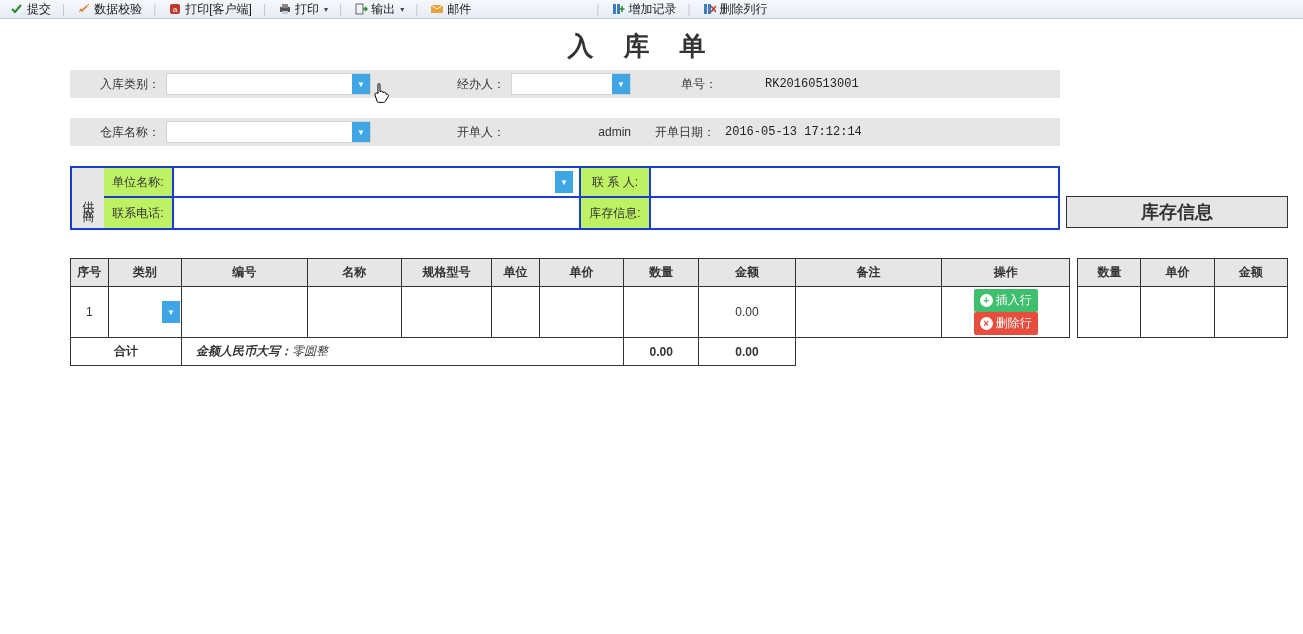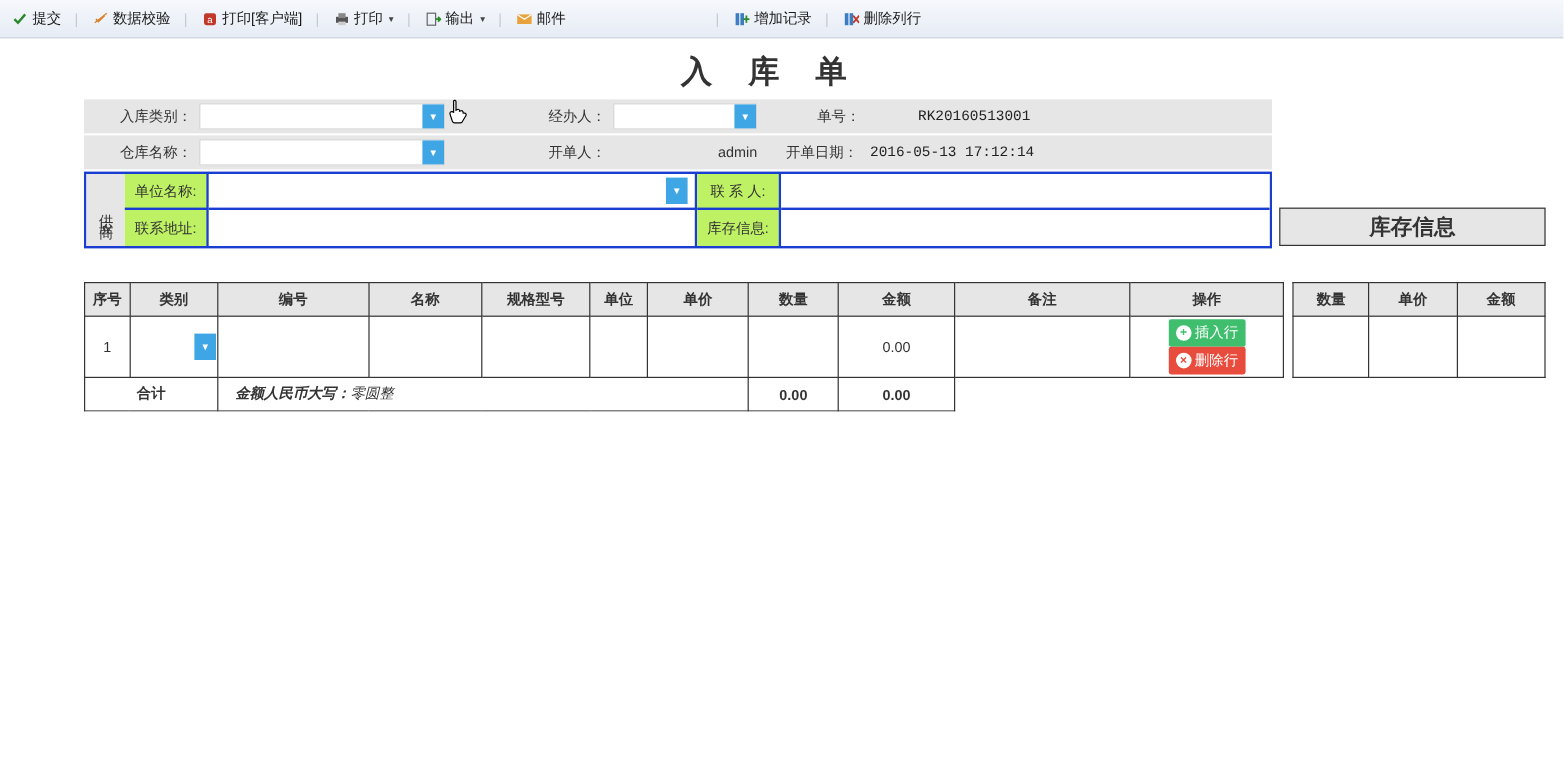--- a/index.html
+++ b/index.html
@@ -8,21 +8,21 @@
     padding: 0;
     font-family: "Microsoft YaHei", SimSun, Arial, sans-serif;
     font-size: 12px;
     background: #fff;
     color: #333;
     width: 1303px;
   }
   
   .toolbar {
     background: linear-gradient(#f6f8fc, #e6ecf5);
-    height: 32px;
+    height: 19px;
     border-bottom: 1px solid #c7cfdc;
     display: flex;
     align-items: center;
     padding: 0 4px;
     gap: 4px;
   }
   .tool-btn {
     display: inline-flex;
     align-items: center;
     gap: 3px;
@@ -64,21 +64,21 @@
   
   .form-area {
     margin: 0 70px 0 70px;
     width: 990px;
   }
   .form-row {
     display: flex;
     align-items: center;
     background: #e6e6e6;
     height: 28px;
-    margin-bottom: 2px;
+    margin-bottom: 20px;
     border: 1px solid #e6e6e6;
   }
   .form-label {
     width: 95px;
     text-align: right;
     padding-right: 6px;
     color: #333;
     font-size: 12px;
   }
   .form-label.w80 { width: 80px; }
@@ -408,21 +408,21 @@
         <div class="val" style="grid-column: span 1; min-width:350px;">
           <div class="sc-combo">
             <span></span>
             <div class="d">▼</div>
           </div>
         </div>
         <div class="lbl">联 系 人:</div>
         <div class="val c4">
             <span></span>
           </div>
-        <div class="lbl r2">联系地址:</div>
+        <div class="lbl r2">联系电话:</div>
         <div class="val r2">
             <span></span>
           </div>
         <div class="lbl r2">库存信息:</div>
         <div class="val r2 c4">
             <span></span>
           </div>
       </div>
     </div>
     <div class="stock-header-box">

